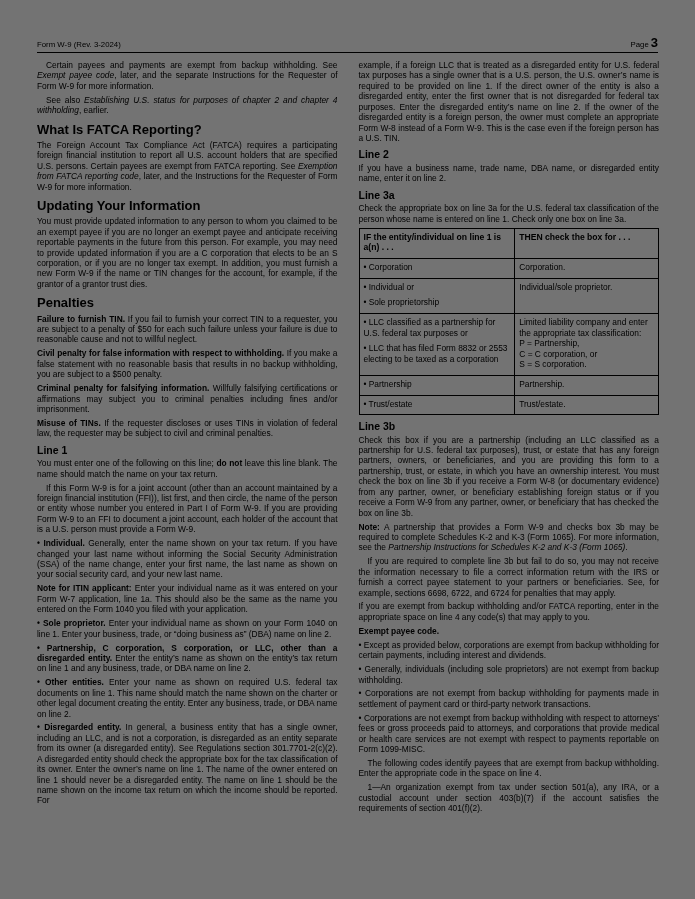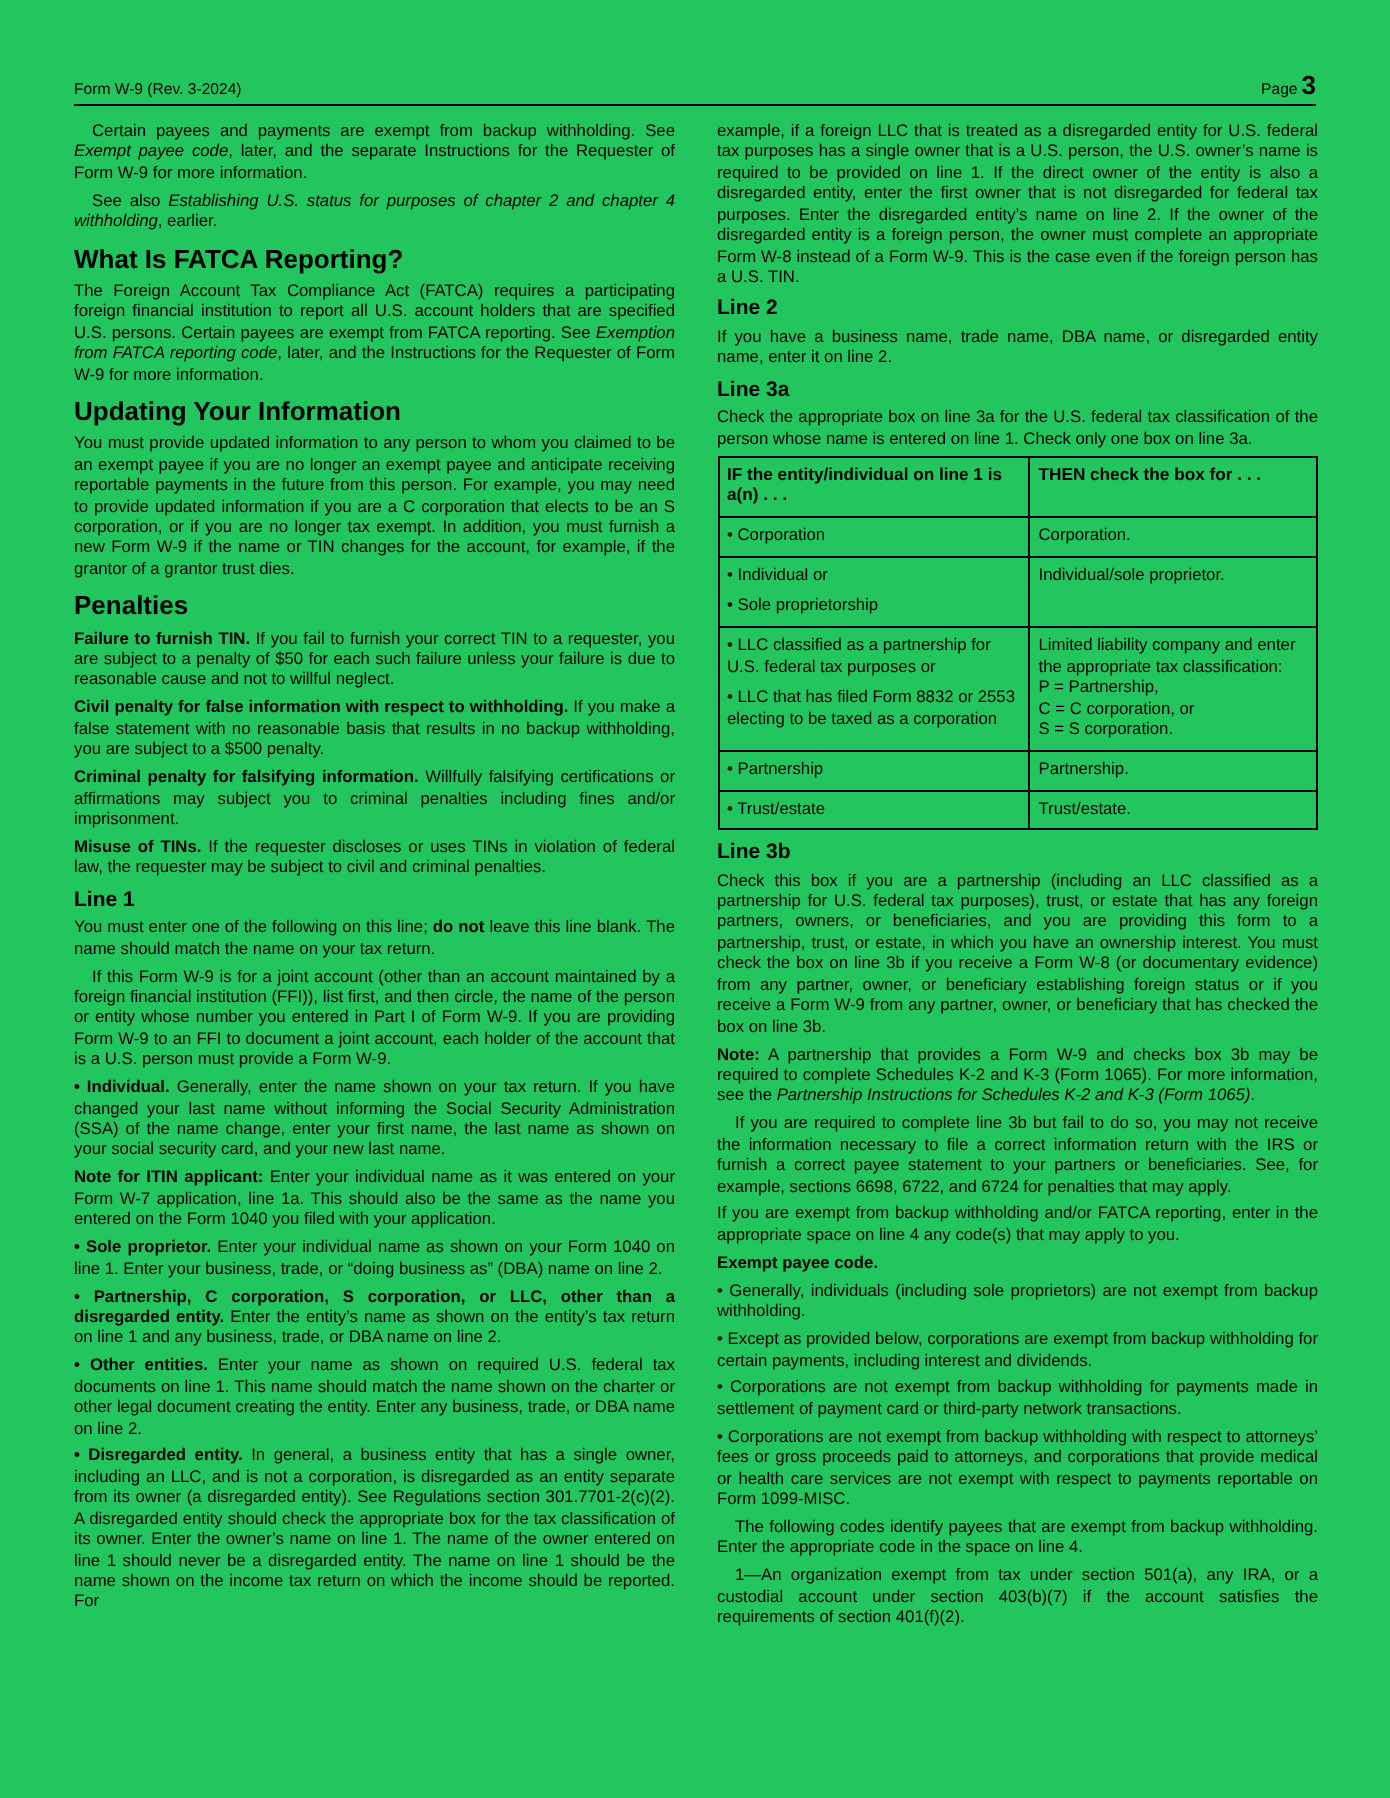--- a/index.html
+++ b/index.html
@@ -1,16 +1,16 @@
 <!DOCTYPE html>
 <html><head>
 <meta charset="utf-8">
 <style>
   html,body{margin:0;padding:0;background:#fff;}
-  .page{position:relative;width:695px;height:899px;background:#22c55e;box-sizing:border-box;
+  .page{position:relative;width:695px;height:899px;background:#737373;box-sizing:border-box;
         padding:36px 37px 0 37px;font-family:"Liberation Sans",sans-serif;color:#000;overflow:hidden;}
   .hdr{display:flex;justify-content:space-between;align-items:flex-end;
        border-bottom:1px solid #000;padding-bottom:3px;}
   .form-id{font-size:7.8px;}
   .pg-wrap{font-size:7.8px;display:flex;align-items:flex-end;}
   .pg-num{font-size:13px;font-weight:bold;line-height:1;margin-left:2px;}
   .cols{display:flex;gap:21px;margin-top:7px;}
   .col{flex:0 0 300.5px;width:300.5px;font-size:8.4px;line-height:1.24;text-align:justify;}
   .col h1{font-size:16.5px;font-weight:bold;margin:7px 0 4px;text-align:left;line-height:1.1;}
   .col h2{font-size:13px;font-weight:bold;margin:7px 0 3px;text-align:left;line-height:1.1;}
@@ -120,21 +120,21 @@
               </td>
             </tr>
           </tbody>
         </table>
         <h3>Line 3b</h3>
         <p><span>Check this box if you are a partnership (including an LLC classified as a partnership for U.S. federal tax purposes), trust, or estate that has any foreign partners, owners, or beneficiaries, and you are providing this form to a partnership, trust, or estate, in which you have an ownership interest. You must check the box on line 3b if you receive a Form W-8 (or documentary evidence) from any partner, owner, or beneficiary establishing foreign status or if you receive a Form W-9 from any partner, owner, or beneficiary that has checked the box on line 3b.</span></p>
         <p><span class="b">Note:</span><span> A partnership that provides a Form W-9 and checks box 3b may be required to complete Schedules K-2 and K-3 (Form 1065). For more information, see the </span><span class="i">Partnership Instructions for Schedules K-2 and K-3 (Form 1065)</span><span>.</span></p>
         <p class="ind"><span>If you are required to complete line 3b but fail to do so, you may not receive the information necessary to file a correct information return with the IRS or furnish a correct payee statement to your partners or beneficiaries. See, for example, sections 6698, 6722, and 6724 for penalties that may apply.</span></p>
         <p><span>If you are exempt from backup withholding and/or FATCA reporting, enter in the appropriate space on line 4 any code(s) that may apply to you.</span></p>
         <p><span class="b">Exempt payee code.</span></p>
+        <p><span>• Except as provided below, corporations are exempt from backup withholding for certain payments, including interest and dividends.</span></p>
         <p><span>• Generally, individuals (including sole proprietors) are not exempt from backup withholding.</span></p>
-        <p><span>• Except as provided below, corporations are exempt from backup withholding for certain payments, including interest and dividends.</span></p>
         <p><span>• Corporations are not exempt from backup withholding for payments made in settlement of payment card or third-party network transactions.</span></p>
         <p><span>• Corporations are not exempt from backup withholding with respect to attorneys’ fees or gross proceeds paid to attorneys, and corporations that provide medical or health care services are not exempt with respect to payments reportable on Form 1099-MISC.</span></p>
         <p class="ind"><span>The following codes identify payees that are exempt from backup withholding. Enter the appropriate code in the space on line 4.</span></p>
         <p class="ind"><span>1—An organization exempt from tax under section 501(a), any IRA, or a custodial account under section 403(b)(7) if the account satisfies the requirements of section 401(f)(2).</span></p>
       </div>
   </div>
 </div>
 
 </body></html>

